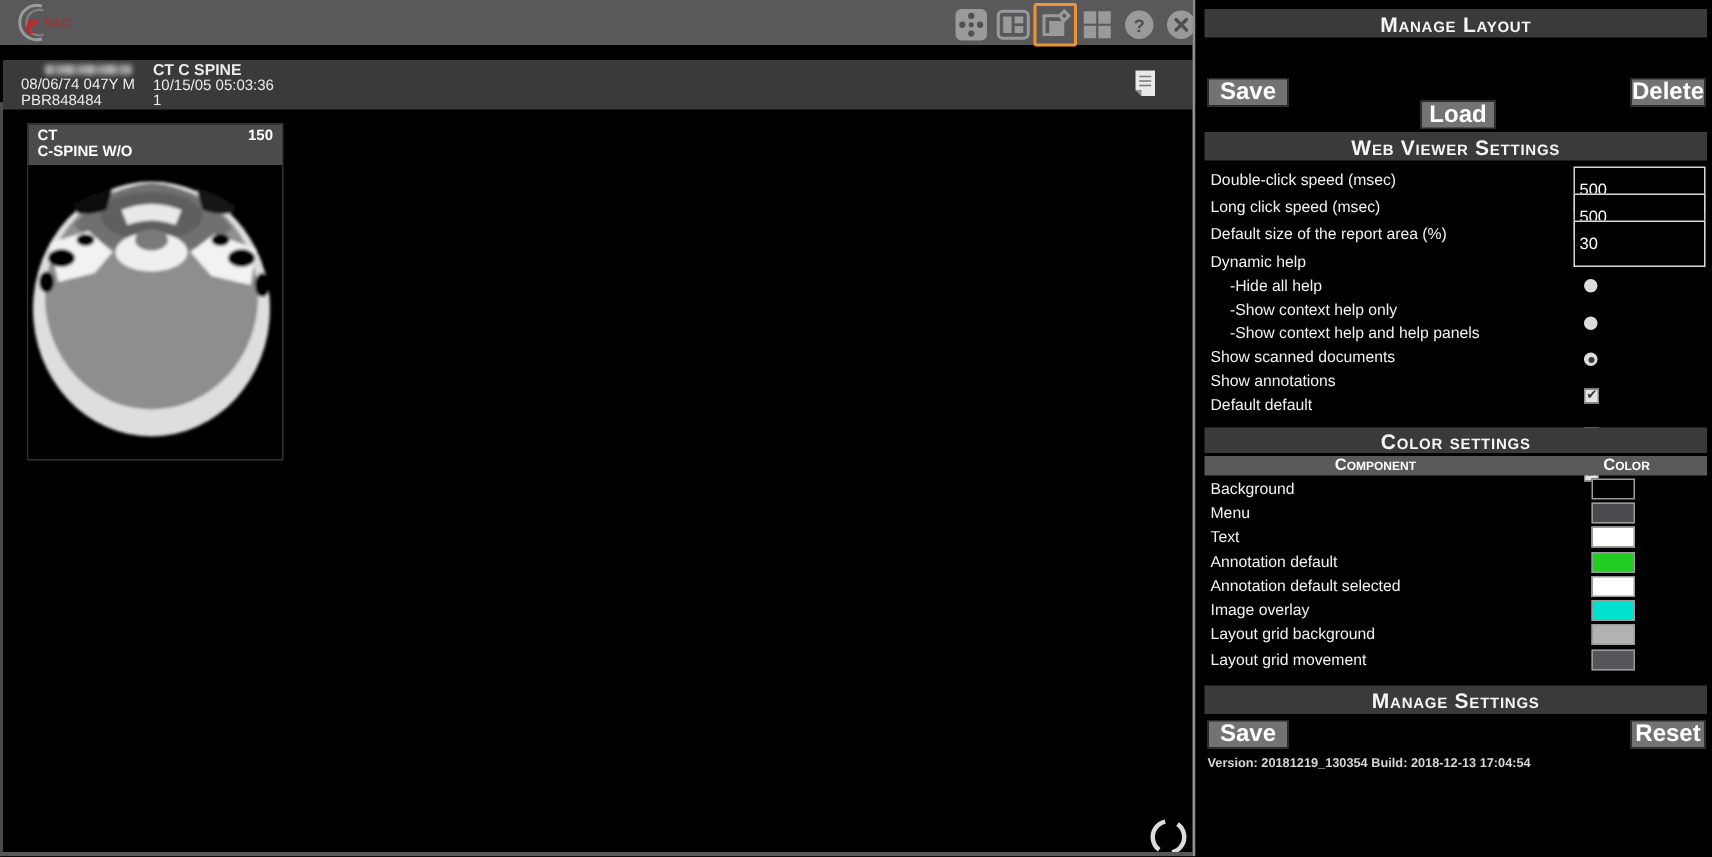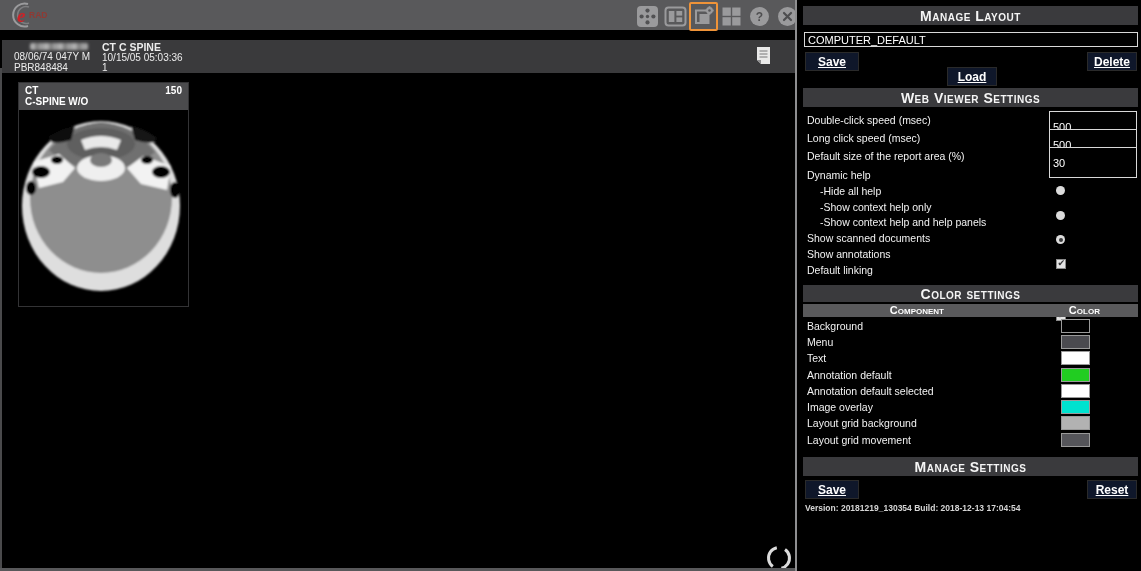--- a/index.html
+++ b/index.html
@@ -31,22 +31,22 @@
   .th-line1{display:flex;justify-content:space-between;}
   .thumb-img{height:196px;background:#000;}
   .spinner{position:absolute;left:764px;top:545px;width:30px;height:26px;}
   
   .right-panel{position:absolute;left:797px;top:0;width:344px;height:571px;background:#000;}
   .sec-header{position:absolute;left:6px;width:335px;height:19px;background:#3a3a3d;color:#f5f5f5;
       font-variant:small-caps;font-weight:bold;font-size:14px;letter-spacing:.5px;
       display:flex;align-items:center;justify-content:center;}
   .txt-input{position:absolute;background:#000;border:1px solid #d8d8d8;color:#fff;
       font-family:"Liberation Sans",sans-serif;font-size:11px;padding:0 3px;box-sizing:border-box;}
-  .btn{position:absolute;height:17px;background:#0f172a;border:1px solid #2a2a2a;color:#fff;
-      font-weight:bold;font-size:12px;display:flex;align-items:center;justify-content:center;cursor:pointer;text-decoration:underline;}
+  .btn{position:absolute;height:17px;background:#737373;border:1px solid #2a2a2a;color:#fff;
+      font-weight:bold;font-size:16px;display:flex;align-items:center;justify-content:center;cursor:pointer;}
   .row-label{position:absolute;left:10px;font-size:10.5px;color:#f2f2f2;white-space:nowrap;}
   .num-input{left:252px;width:88px;height:31px;}
   .ctrl{position:absolute;left:259px;}
   .radio{width:9px;height:9px;border-radius:50%;background:#dcdcdc;position:relative;}
   .radio.on::after{content:"";position:absolute;left:2.5px;top:2.5px;width:4px;height:4px;border-radius:50%;background:#3a3a3c;}
   .checkbox{width:10px;height:10px;background:#e4e4e4;border:1px solid #8a8a8a;box-sizing:border-box;position:relative;}
   .checkbox.on::after{content:"\2714";position:absolute;left:0.5px;top:-2px;font-size:9px;color:#3a3a3c;}
   .subheader{position:absolute;left:6px;width:335px;height:13px;background:#59595b;display:flex;
       font-variant:small-caps;font-weight:bold;font-size:11px;color:#fff;align-items:flex-start;}
   .subheader .c1{flex:0 0 68%;text-align:center;}
@@ -201,21 +201,20 @@
 
     <div class="frame-left"></div>
     <div class="frame-bottom"></div>
   </div>
 
   <div class="divider"></div>
 
   <div class="right-panel">
 
     <div class="sec-header" style="top:6px;">Manage Layout</div>
-    <input class="txt-input" style="left: 7px; top: 32px; width: 334px; height: 15px;" value="COMPUTER_DEFAULT">
     <div class="btn" style="left:8px;top:52px;width:52px;">Save</div>
     <div class="btn" style="left:150px;top:52px;width:48px;margin-top:15px;">Load</div>
     <div class="btn" style="left:290px;top:52px;width:48px;">Delete</div>
 
     <div class="sec-header" style="top:88px;">Web Viewer Settings</div>
 
     <div class="row-label" style="top:114px;">Double-click speed (msec)</div>
     <input class="txt-input num-input" style="top: 111px;" value="500">
 
     <div class="row-label" style="top:132px;">Long click speed (msec)</div>
@@ -234,21 +233,21 @@
 
     <div class="row-label" style="top:216px;left:23px;">-Show context help and help panels</div>
     <div class="ctrl radio on" style="top:217px;"></div>
 
     <div class="row-label" style="top:232px;">Show scanned documents</div>
     <div class="ctrl checkbox on" style="top:232px;"></div>
 
     <div class="row-label" style="top:248px;">Show annotations</div>
     <div class="ctrl checkbox" style="top:248px;"></div>
 
-    <div class="row-label" style="top:264px;">Default linking</div>
+    <div class="row-label" style="top:264px;">Default default</div>
     <div class="ctrl checkbox on" style="top:264px;"></div>
 
     <div class="sec-header" style="top:285px;height:17px;">Color settings</div>
     <div class="subheader" style="top:304px;">
       <span class="c1">Component</span>
       <span class="c2">Color</span>
     </div>
 
     <div class="row-label" style="top:320px;">Background</div>
     <div class="swatch" style="top: 319px; background-color: rgb(0, 0, 0);"></div>

